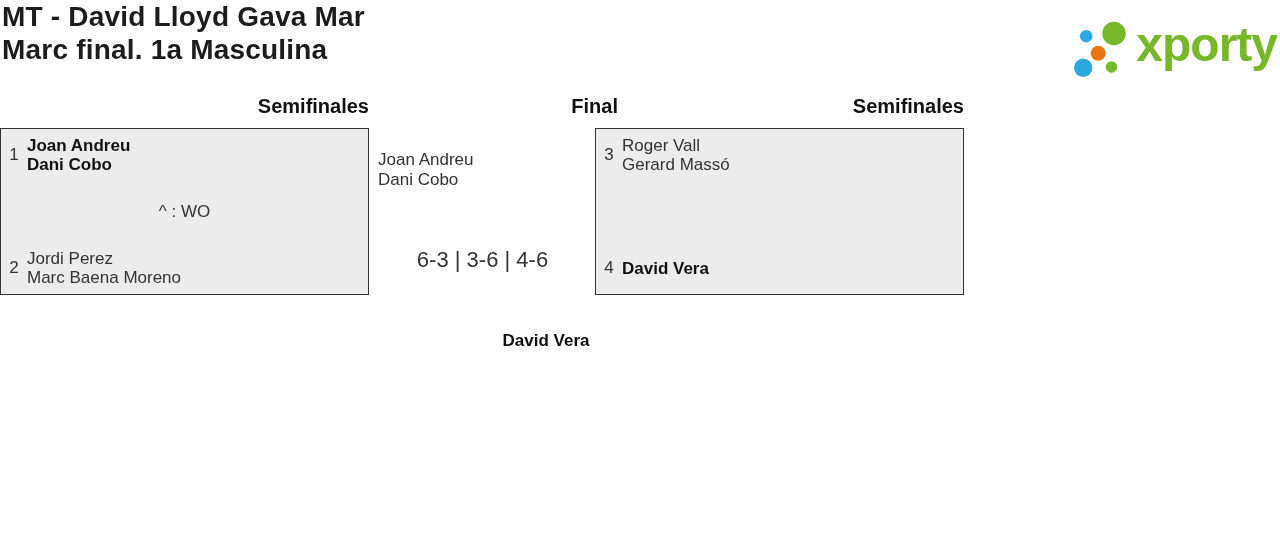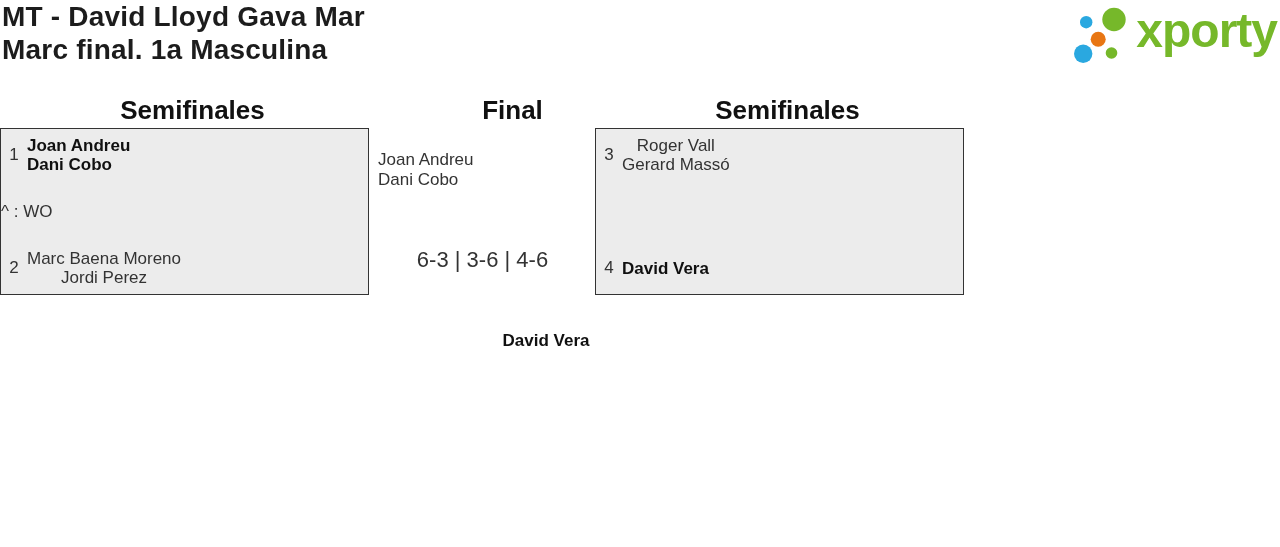--- a/index.html
+++ b/index.html
@@ -11,46 +11,46 @@
     position: relative;
     overflow: hidden;
   }
   .page { position: relative; width: 1280px; height: 547px; }
 
   
   .title-block { position: absolute; left: 2px; top: 0px; }
   .title-line { font-size: 28px; font-weight: 700; line-height: 33px; color: #1c1c1c; letter-spacing: 0.2px; }
 
   
-  .logo { position: absolute; top: 3px; right: 3px; height: 64px; display: flex; align-items: center; gap: 9px; text-decoration: none; cursor: pointer; }
+  .logo { position: absolute; top: 17px; right: 3px; height: 64px; display: flex; align-items: center; gap: 9px; text-decoration: none; cursor: pointer; }
   .logo-dots { display: block; }
   .brand { font-size: 48px; font-weight: 700; color: #76b82a; letter-spacing: -1px; line-height: 1; padding-bottom: 8px; }
 
   
-  .col-header { position: absolute; top: 95px; text-align: center; font-size: 26px; font-weight: 700; color: #111; margin-left: 8px; }
+  .col-header { position: absolute; top: 95px; text-align: right; font-size: 20px; font-weight: 700; color: #111; }
   .col-header.left   { left: 0;     width: 369px; }
   .col-header.center { left: 391px; width: 227px; }
   .col-header.right  { left: 595px; width: 369px; }
 
   
   .match-box {
     position: absolute; top: 128px; width: 369px; height: 167px;
     background: #ececec; border: 1px solid #333333;
     display: flex; flex-direction: column; justify-content: space-between;
     padding: 7px 0;
   }
   .match-box.left  { left: 0; }
   .match-box.right { left: 595px; }
 
   .team-row { display: flex; align-items: center; min-height: 38px; }
   .seed { width: 26px; flex: none; text-align: center; font-size: 17px; font-weight: 400; color: #333; }
   .names { font-size: 17px; line-height: 19px; }
   .names.winner { font-weight: 700; color: #101010; }
-  .names.normal { font-weight: 400; color: #333; text-align: center; }
-  .score { text-align: left; font-size: 17px; font-weight: 400; color: #333; }
+  .names.normal { font-weight: 400; color: #333; }
+  .score { text-align: center; font-size: 17px; font-weight: 400; color: #333; }
 
   
   .final-names {
     position: absolute; left: 378px; top: 150px;
     font-size: 17px; line-height: 20px; font-weight: 400; color: #333;
   }
   .final-score {
     position: absolute; left: 369px; width: 227px; top: 247px;
     text-align: center; font-size: 22px; font-weight: 400; color: #333;
   }
@@ -91,22 +91,22 @@
       <span class="seed">1</span>
       <span class="names winner">
         <div>Joan Andreu</div>
         <div>Dani Cobo</div>
       </span>
     </div>
     <div class="score">^ : WO</div>
     <div class="team-row">
       <span class="seed">2</span>
       <span class="names normal">
+        <div>Jordi Perez</div>
         <div>Marc Baena Moreno</div>
-        <div>Jordi Perez</div>
       </span>
     </div>
   </div>
 
   <div class="final-names">
     <div>Joan Andreu</div>
     <div>Dani Cobo</div>
   </div>
   <div class="final-score">6-3 | 3-6 | 4-6</div>
 

